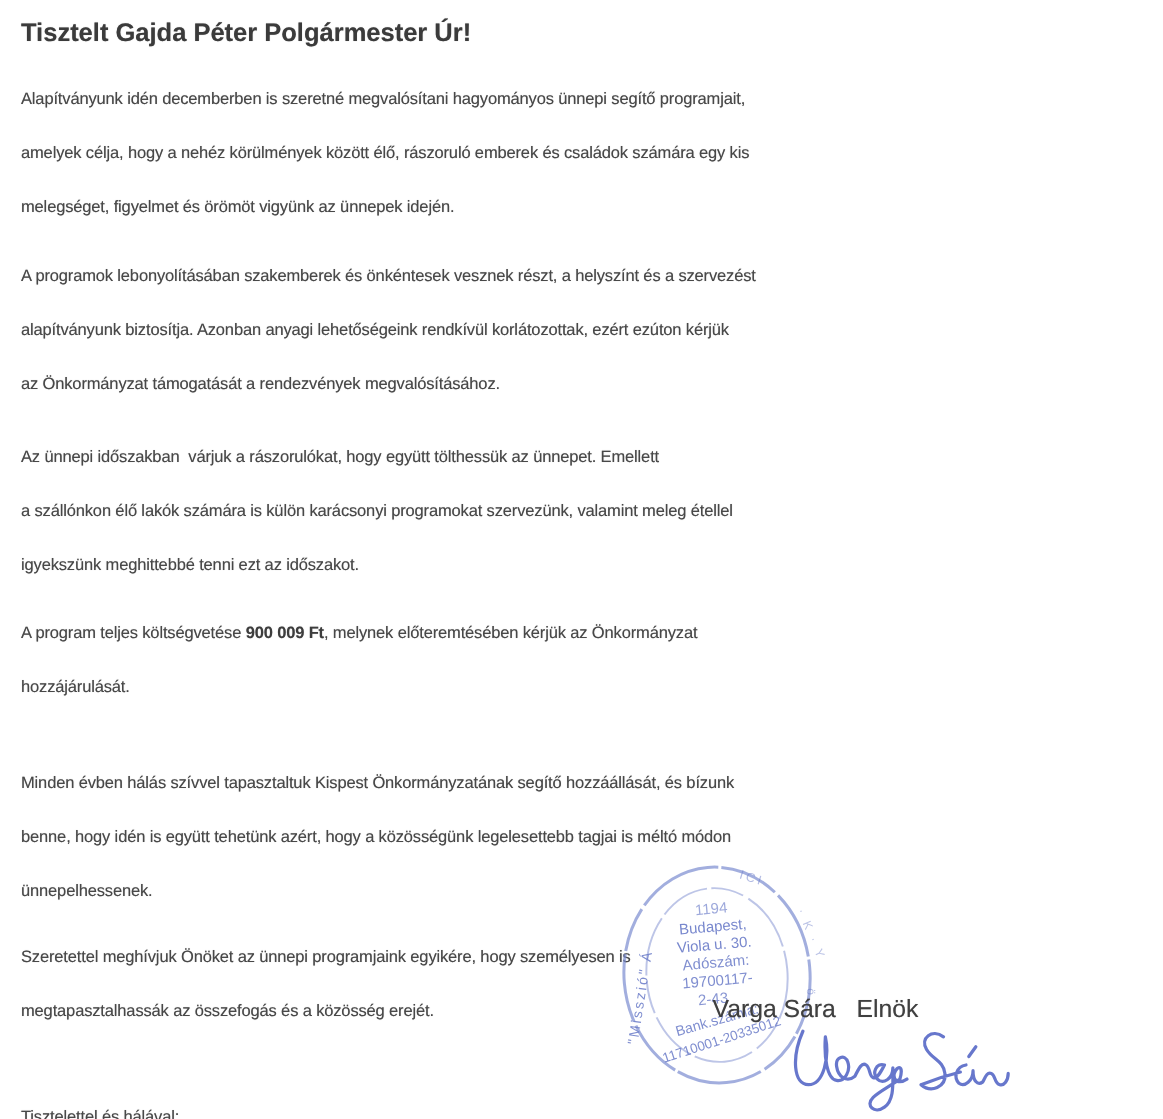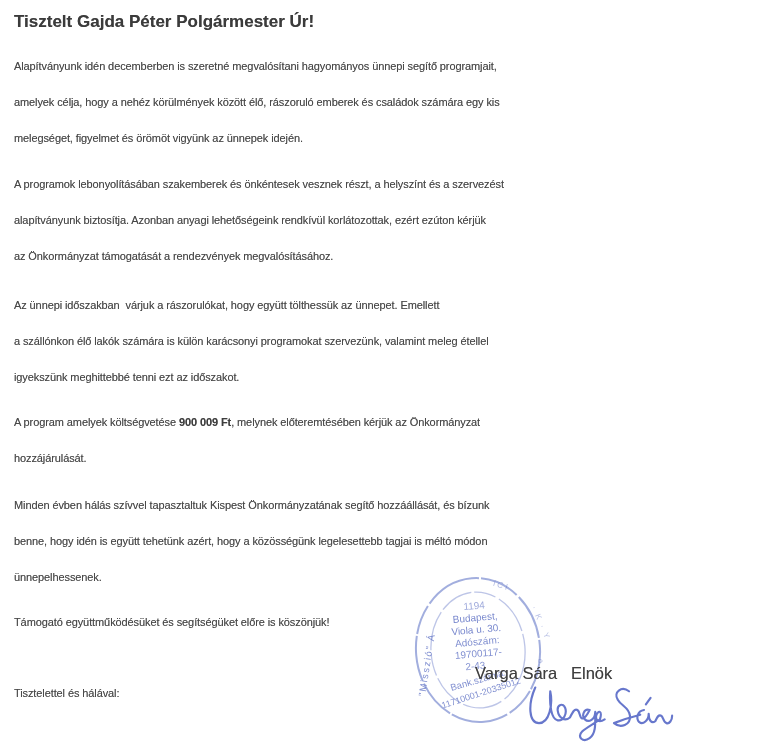--- a/index.html
+++ b/index.html
@@ -29,21 +29,21 @@
   .para{
     font-size:11px;
     line-height:36px;
     letter-spacing:-.1px;
     white-space:pre;
     margin:0;
     color:#484848;
     text-shadow:0 0 .45px rgba(60,60,60,.5);
   }
   .m13{margin-top:13px}.m10{margin-top:10px}.m9{margin-top:9px}
-  .m11{margin-top:11px}.m8{margin-top:8px}.m53{margin-top:35px}
+  .m11{margin-top:28px}.m8{margin-top:8px}.m53{margin-top:35px}
   .bold{font-weight:bold;color:#3d3d3d;}
   .signer-name{
     position:absolute;left:475px;top:662px;
     font-size:16.5px;line-height:22px;
     color:#3f3f3f;white-space:pre;
     text-shadow:0 0 .45px rgba(60,60,60,.5);
     z-index:3;
   }
   .stamp{
     position:absolute;left:408px;top:572px;
@@ -67,26 +67,27 @@
 
   <p class="para m13">Alapítványunk idén decemberben is szeretné megvalósítani hagyományos ünnepi segítő programjait,
 amelyek célja, hogy a nehéz körülmények között élő, rászoruló emberek és családok számára egy kis
 melegséget, figyelmet és örömöt vigyünk az ünnepek idején.</p>
   <p class="para m10">A programok lebonyolításában szakemberek és önkéntesek vesznek részt, a helyszínt és a szervezést
 alapítványunk biztosítja. Azonban anyagi lehetőségeink rendkívül korlátozottak, ezért ezúton kérjük
 az Önkormányzat támogatását a rendezvények megvalósításához.</p>
   <p class="para m13">Az ünnepi időszakban  várjuk a rászorulókat, hogy együtt tölthessük az ünnepet. Emellett
 a szállónkon élő lakók számára is külön karácsonyi programokat szervezünk, valamint meleg étellel
 igyekszünk meghittebbé tenni ezt az időszakot.</p>
-  <p class="para m9"><span>A program amelyek költségvetése </span><span class="bold">900 009 Ft</span><span>, melynek előteremtésében kérjük az Önkormányzat
+  <p class="para m9"><span>A program teljes költségvetése </span><span class="bold">900 009 Ft</span><span>, melynek előteremtésében kérjük az Önkormányzat
 hozzájárulását.</span></p>
   <p class="para m11">Minden évben hálás szívvel tapasztaltuk Kispest Önkormányzatának segítő hozzáállását, és bízunk
 benne, hogy idén is együtt tehetünk azért, hogy a közösségünk legelesettebb tagjai is méltó módon
 ünnepelhessenek.</p>
-  <p class="para m9">Támogató együttműködésüket és segítségüket előre is köszönjük!</p>
+  <p class="para m8">Szeretettel meghívjuk Önöket az ünnepi programjaink egyikére, hogy személyesen is
+megtapasztalhassák az összefogás és a közösség erejét.</p>
   <p class="para m53">Tisztelettel és hálával:</p>
 
   <svg class="stamp" viewBox="0 0 152 158" aria-hidden="true">
     <g transform="rotate(-5 70 78)">
       <ellipse cx="70" cy="78" rx="62" ry="72" fill="none" stroke="#7b8cd0" stroke-width="2" opacity="0.7" stroke-dasharray="46 2 30 3 58 2 40 3"></ellipse>
       <ellipse cx="70" cy="78" rx="47" ry="58" fill="none" stroke="#7b8cd0" stroke-width="1.3" opacity="0.5" stroke-dasharray="34 3 22 4 40 3"></ellipse>
       <text transform="translate(13,120) rotate(-76)" font-size="9.5" letter-spacing="1.5" opacity="0.85">"Misszió" Á</text>
       <text transform="translate(90,15) rotate(22)" font-size="8.5" letter-spacing="2" opacity="0.5">ICI</text>
       <text transform="translate(127,40) rotate(72)" font-size="8" letter-spacing="2" opacity="0.45">· K · Y</text>
       <text transform="translate(129,92) rotate(95)" font-size="8" letter-spacing="2" opacity="0.5">ö .</text>

